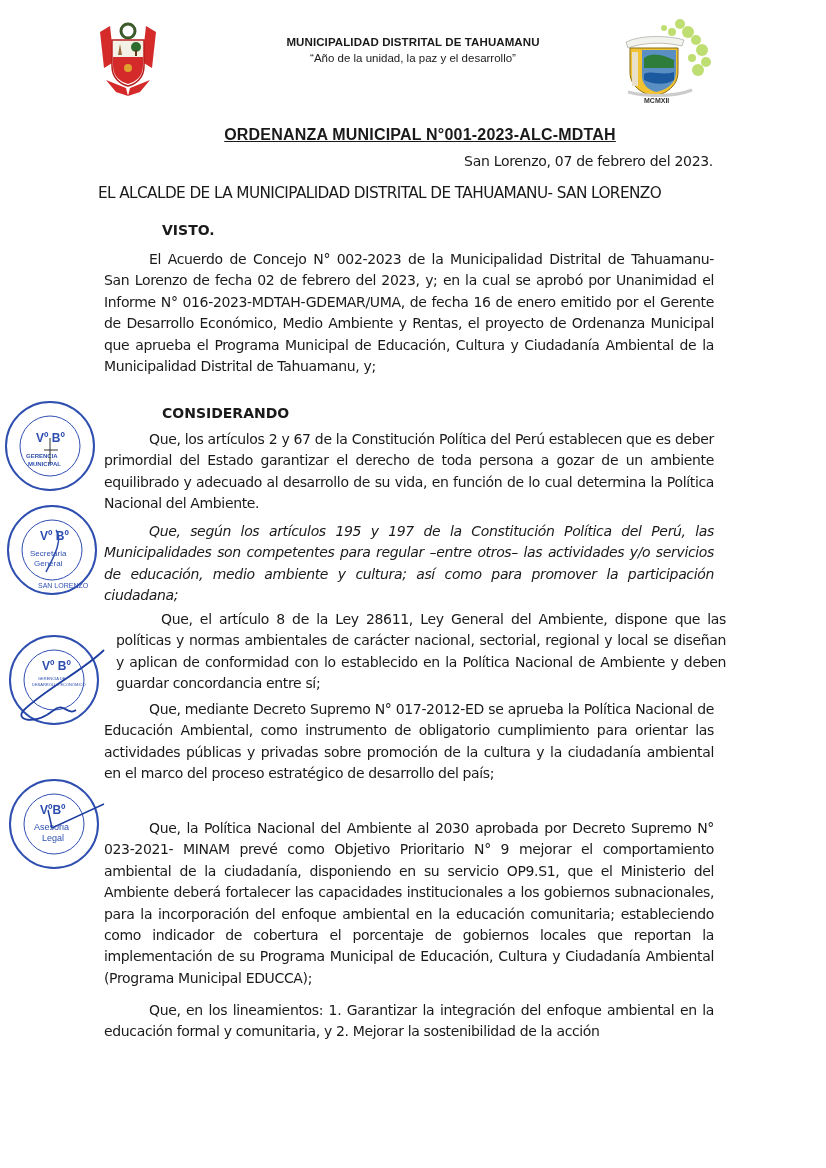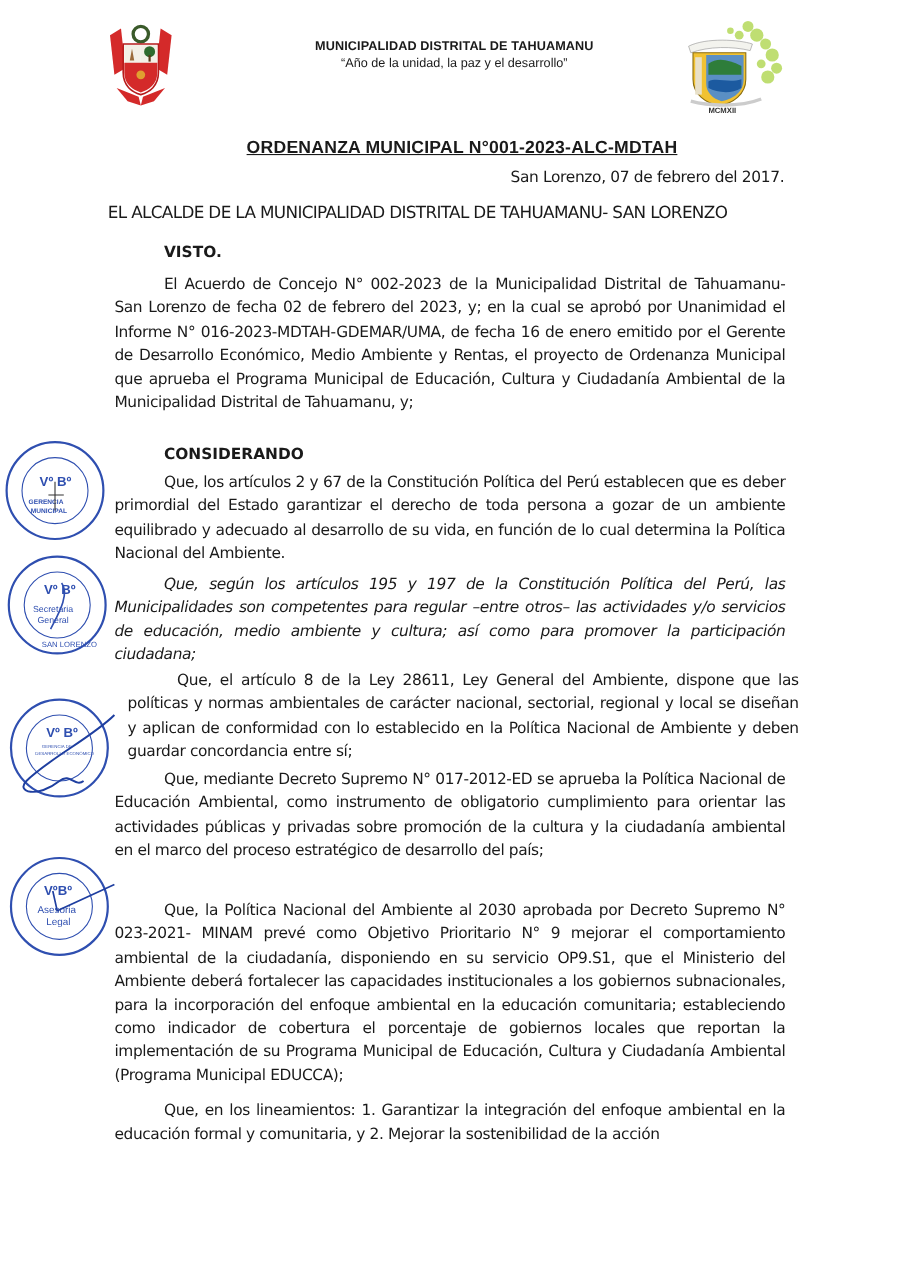--- a/index.html
+++ b/index.html
@@ -28,20 +28,21 @@
       position: absolute; right: 113px; top: 153px; font-size: 14px; white-space: nowrap;
       font-family: "DejaVu Sans", sans-serif; letter-spacing: -0.3px;
     }
     .alcalde {
       position: absolute; left: 98px; top: 184px; font-size: 15.3px; white-space: nowrap;
       letter-spacing: -0.6px; font-family: "DejaVu Sans", sans-serif;
     }
     .section-head {
       position: absolute; font-weight: bold; font-size: 14px;
       font-family: "DejaVu Sans", sans-serif;
+      margin-left: 13px;
     }
     .visto { left: 149px; top: 222px; }
     .considerando { left: 149px; top: 405px; }
 
     .para {
       position: absolute; left: 104px; width: 610px;
       font-size: 14px; line-height: 21.4px; text-align: justify;
       text-indent: 45px; letter-spacing: -0.35px;
       font-family: "DejaVu Sans", sans-serif;
     }
@@ -106,21 +107,21 @@
         <path d="M22 44 C30 38 40 40 52 46 L52 54 L22 54 Z" fill="#2e7d3a"></path>
         <path d="M22 60 C30 56 40 62 52 58 L52 66 C42 72 30 70 22 66 Z" fill="#1c5aa0"></path>
         <rect x="10" y="38" width="6" height="34" fill="#e8e0c8"></rect>
         <path d="M6 78 C20 82 50 84 70 76" stroke="#ccc" stroke-width="3" fill="none"></path>
         <text x="22" y="89" font-family="Liberation Sans, sans-serif" font-size="7" font-weight="bold" fill="#333">MCMXII</text>
       </svg>
     </div>
   </div>
 
   <div class="title">ORDENANZA MUNICIPAL N°001-2023-ALC-MDTAH</div>
-  <div class="date">San Lorenzo, 07 de febrero del 2017.</div>
+  <div class="date">San Lorenzo, 07 de febrero del 2023.</div>
   <div class="alcalde">EL ALCALDE DE LA MUNICIPALIDAD DISTRITAL DE TAHUAMANU- SAN LORENZO</div>
 
   <div class="section-head visto">VISTO.</div>
   <div class="para p1">El Acuerdo de Concejo N° 002-2023 de la Municipalidad Distrital de Tahuamanu- San Lorenzo de fecha 02 de febrero del 2023, y; en la cual se aprobó por Unanimidad el Informe N° 016-2023-MDTAH-GDEMAR/UMA, de fecha 16 de enero emitido por el Gerente de Desarrollo Económico, Medio Ambiente y Rentas, el proyecto de Ordenanza Municipal que aprueba el Programa Municipal de Educación, Cultura y Ciudadanía Ambiental de la Municipalidad Distrital de Tahuamanu, y;</div>
 
   <div class="section-head considerando">CONSIDERANDO</div>
   <div class="para p2">Que, los artículos 2 y 67 de la Constitución Política del Perú establecen que es deber primordial del Estado garantizar el derecho de toda persona a gozar de un ambiente equilibrado y adecuado al desarrollo de su vida, en función de lo cual determina la Política Nacional del Ambiente.</div>
   <div class="para p3">Que, según los artículos 195 y 197 de la Constitución Política del Perú, las Municipalidades son competentes para regular –entre otros– las actividades y/o servicios de educación, medio ambiente y cultura; así como para promover la participación ciudadana;</div>
   <div class="para p4">Que, el artículo 8 de la Ley 28611, Ley General del Ambiente, dispone que las políticas y normas ambientales de carácter nacional, sectorial, regional y local se diseñan y aplican de conformidad con lo establecido en la Política Nacional de Ambiente y deben guardar concordancia entre sí;</div>
   <div class="para p5">Que, mediante Decreto Supremo N° 017-2012-ED se aprueba la Política Nacional de Educación Ambiental, como instrumento de obligatorio cumplimiento para orientar las actividades públicas y privadas sobre promoción de la cultura y la ciudadanía ambiental en el marco del proceso estratégico de desarrollo del país;</div>

